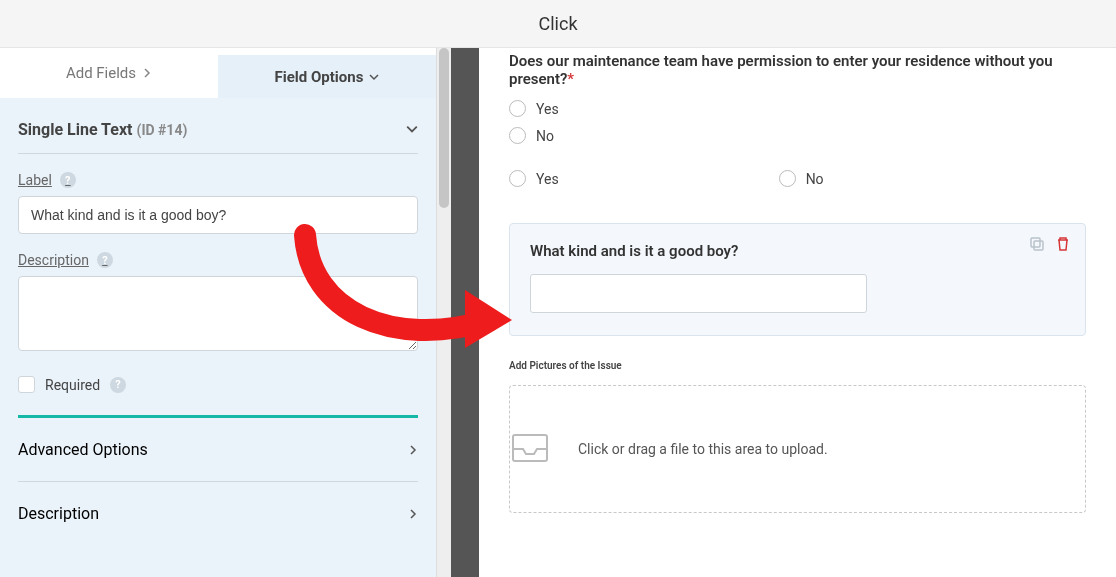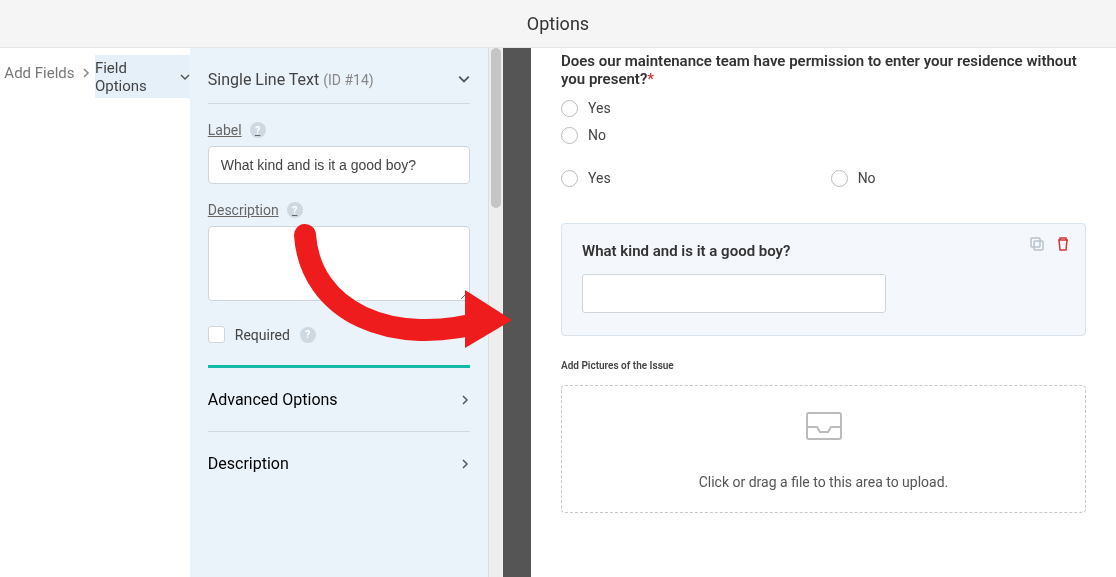--- a/index.html
+++ b/index.html
@@ -2,31 +2,31 @@
 <html><head>
   <meta charset="utf-8">
   <style>
     * { box-sizing: border-box; margin: 0; padding: 0; }
     body { font-family: -apple-system, BlinkMacSystemFont, "Segoe UI", Roboto, Arial, sans-serif; font-size: 14px; color: #444; background: #fff; width: 1116px; height: 577px; overflow: hidden; position: relative; }
     
     .header { height: 48px; border-bottom: 1px solid #e5e5e5; background: #f5f5f5; display: flex; align-items: center; justify-content: center; font-size: 18px; color: #333; }
     
     .app { display: flex; height: calc(100% - 48px); }
     
-    .left-panel { width: 489px; display: flex; flex-direction: row; border-right: 1px solid #ddd; }
+    .left-panel { width: 437px; display: flex; flex-direction: column; border-right: 1px solid #ddd; }
     
     .tabs { display: flex; height: 50px; }
     .tab { flex: 1; display: flex; align-items: center; justify-content: center; font-size: 15px; cursor: pointer; gap: 6px; }
     .tab-add { background: #fff; color: #777; }
-    .tab-options { background: #e6f0f9; color: #444; font-weight: 400; margin-top: 7px; }
+    .tab-options { background: #e6f0f9; color: #444; font-weight: 700; margin-top: 7px; }
     
     .panel-body { flex: 1; background: #ebf3fa; padding: 0 18px; overflow-y: auto; }
     
     .section-hdr { display: flex; align-items: center; justify-content: space-between; padding: 22px 0 14px; border-bottom: 1px solid #cdd8e0; }
-    .section-hdr-title { font-size: 16px; color: #444; }
+    .section-hdr-title { font-size: 16px; color: #444; font-weight: bold; }
     .section-hdr-title .idtxt { color: #888; font-size: 14px; }
     .chev { color: #666; }
     
     .frow { padding-top: 18px; }
     .flabel { color: #666; font-size: 14px; display: flex; align-items: center; gap: 8px; margin-bottom: 8px; text-decoration: underline; }
     .help { width: 16px; height: 16px; border-radius: 50%; background: #cdd8e0; color: #fff; display: inline-flex; align-items: center; justify-content: center; font-size: 11px; font-weight: bold; }
     .txtinput { width: 100%; padding: 10px 12px; border: 1px solid #cfd6db; border-radius: 4px; font-size: 14px; color: #444; background: #fff; }
     .txtarea { width: 100%; height: 75px; padding: 10px 12px; border: 1px solid #cfd6db; border-radius: 4px; font-size: 14px; background: #fff; resize: vertical; }
     
     .reqrow { display: flex; align-items: center; gap: 10px; padding: 22px 0; border-bottom: 3px solid #14b8a6; }
@@ -39,42 +39,42 @@
     .scrollbar-thumb { position: absolute; left: 2px; right: 2px; top: 0; height: 160px; background: #c5c5c5; border-radius: 5px; }
     
     .dark-gap { width: 28px; background: #555; }
     
     .right-panel { flex: 1; padding: 0 30px; overflow: hidden; position: relative; }
     
     .q-block { margin-top: 8px; margin-bottom: 26px; }
     .q-label { font-size: 15px; font-weight: 600; color: #333; margin-bottom: 12px; }
     .q-label.cut { margin-top: -4px; }
     .req-star { color: #d63638; }
-    .radio-row { display: flex; align-items: flex-start; gap: 10px; margin-bottom: 10px; }
+    .radio-row { display: flex; align-items: center; gap: 10px; margin-bottom: 10px; }
     .radio-grid { display: flex; gap: 220px; }
     .radio { width: 17px; height: 17px; border: 1.5px solid #bbb; border-radius: 50%; background: #fff; flex: none; }
     .radio-lbl { color: #444; }
     
     .selected-field { border: 1px solid #d9e4ee; background: #f4f8fc; border-radius: 4px; padding: 18px 20px 22px; margin-bottom: 24px; position: relative; }
     .selected-field .q-label { font-weight: 600; color: #333; margin-bottom: 14px; font-size: 15px; }
     .sf-input { width: 63%; padding: 11px 12px; border: 1px solid #cfd6db; border-radius: 3px; background: #fff; }
     .sf-actions { position: absolute; top: 12px; right: 14px; display: flex; gap: 10px; }
     .sf-icon { width: 16px; height: 16px; cursor: pointer; }
     
     .upload-label { font-size: 10px; font-weight: 600; color: #444; margin-bottom: 14px; }
-    .dropzone { border: 1px dashed #c8c8c8; border-radius: 4px; height: 128px; display: flex; flex-direction: column; align-items: center; justify-content: center; gap: 28px; color: #555; }
+    .dropzone { border: 1px dashed #c8c8c8; border-radius: 4px; height: 128px; display: flex; align-items: center; gap: 28px; color: #555; }
     .inbox-icon { color: #bbb; }
     
     .arrow-svg { position: absolute; top: 220px; left: 290px; pointer-events: none; z-index: 50; }
   </style>
 </head>
 <body>
 
 <div class="header">
-  <span>Options</span>
+  <span>Click</span>
 </div>
 
 <div class="app">
 
   <div class="left-panel">
     <div class="tabs">
       <div class="tab tab-add">
         <span>Add Fields</span>
         <span class="chev">
           <svg width="10" height="10" viewBox="0 0 10 10">

